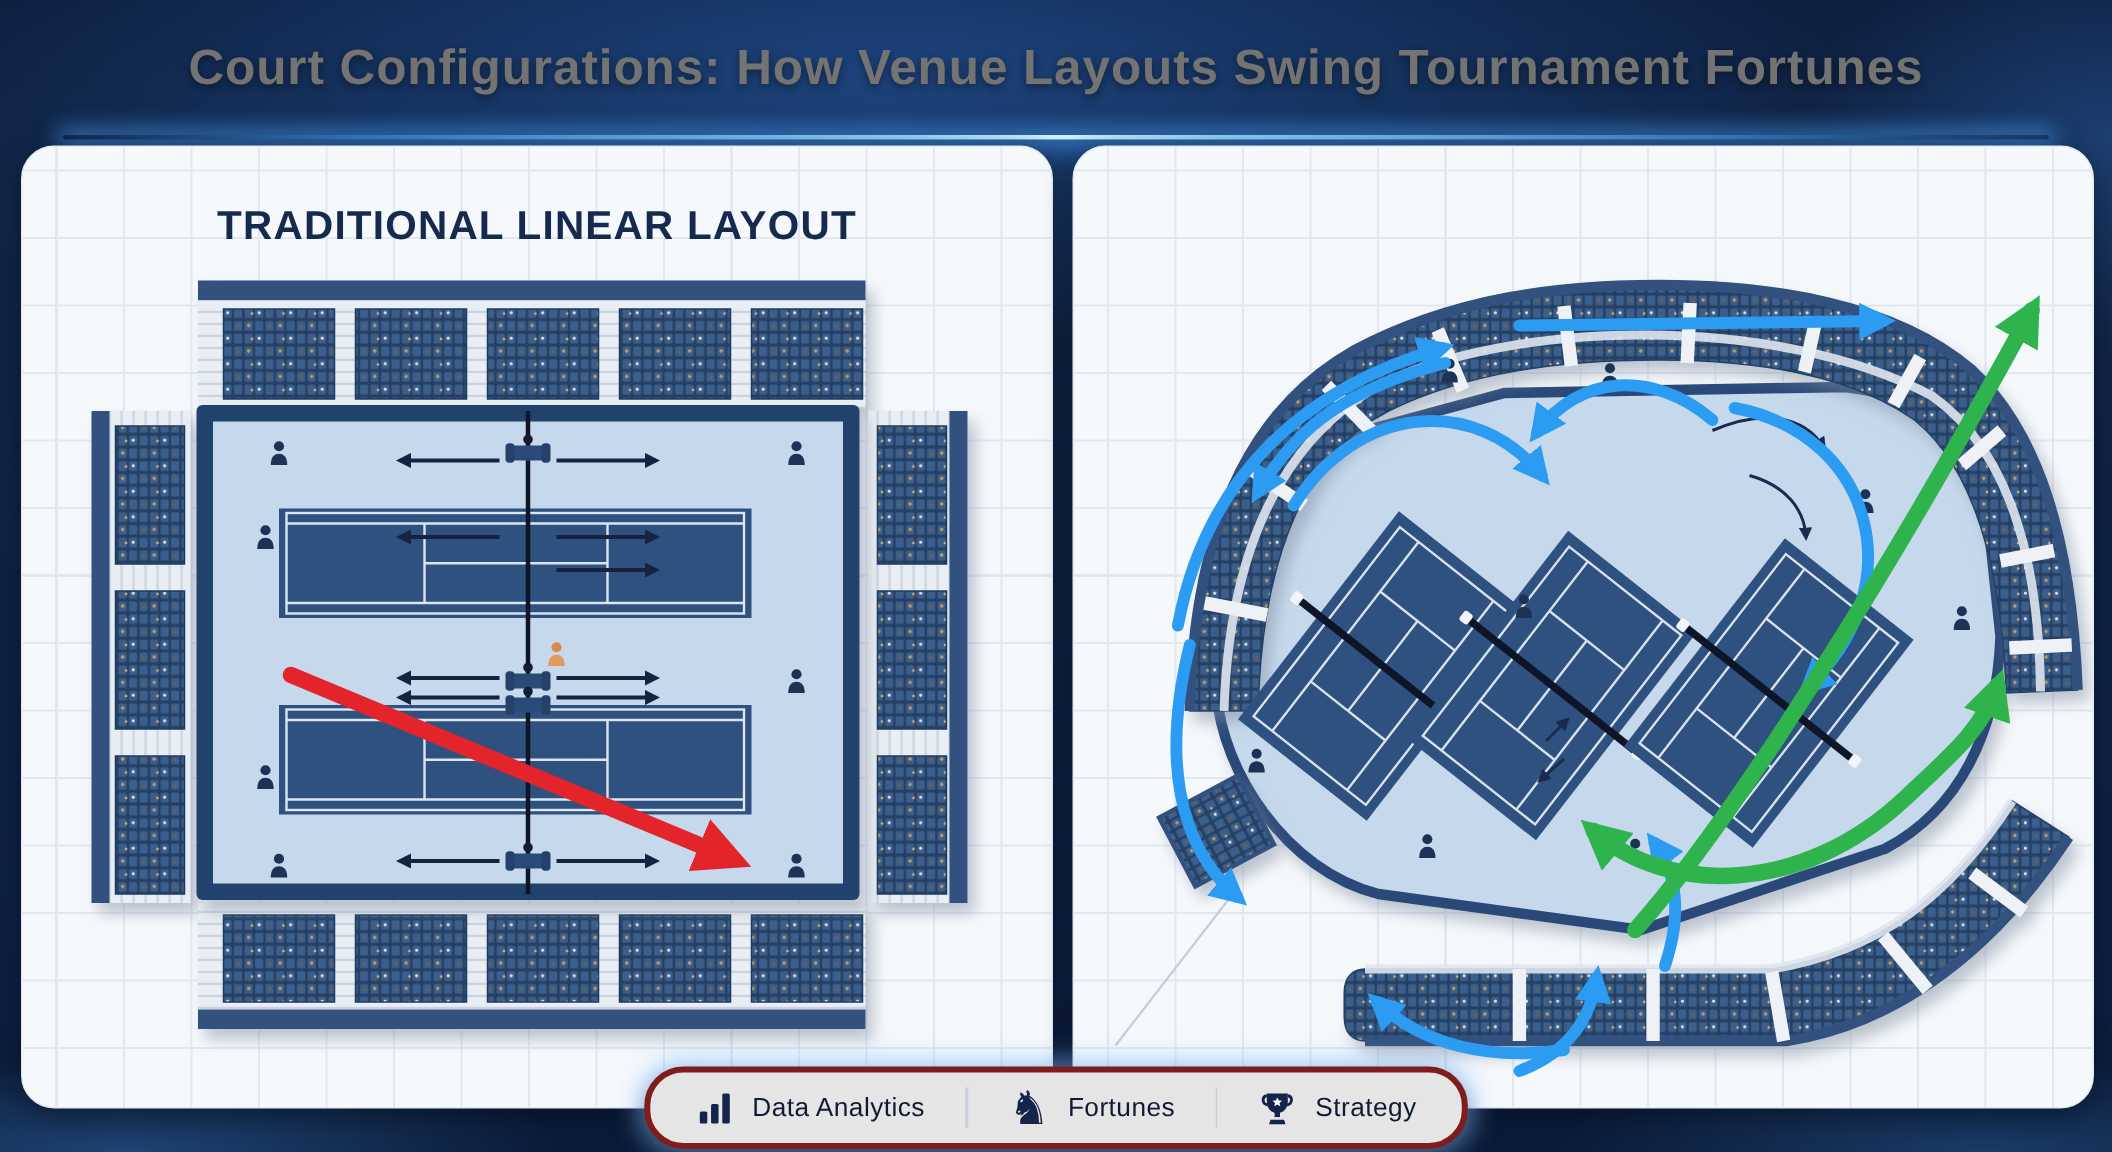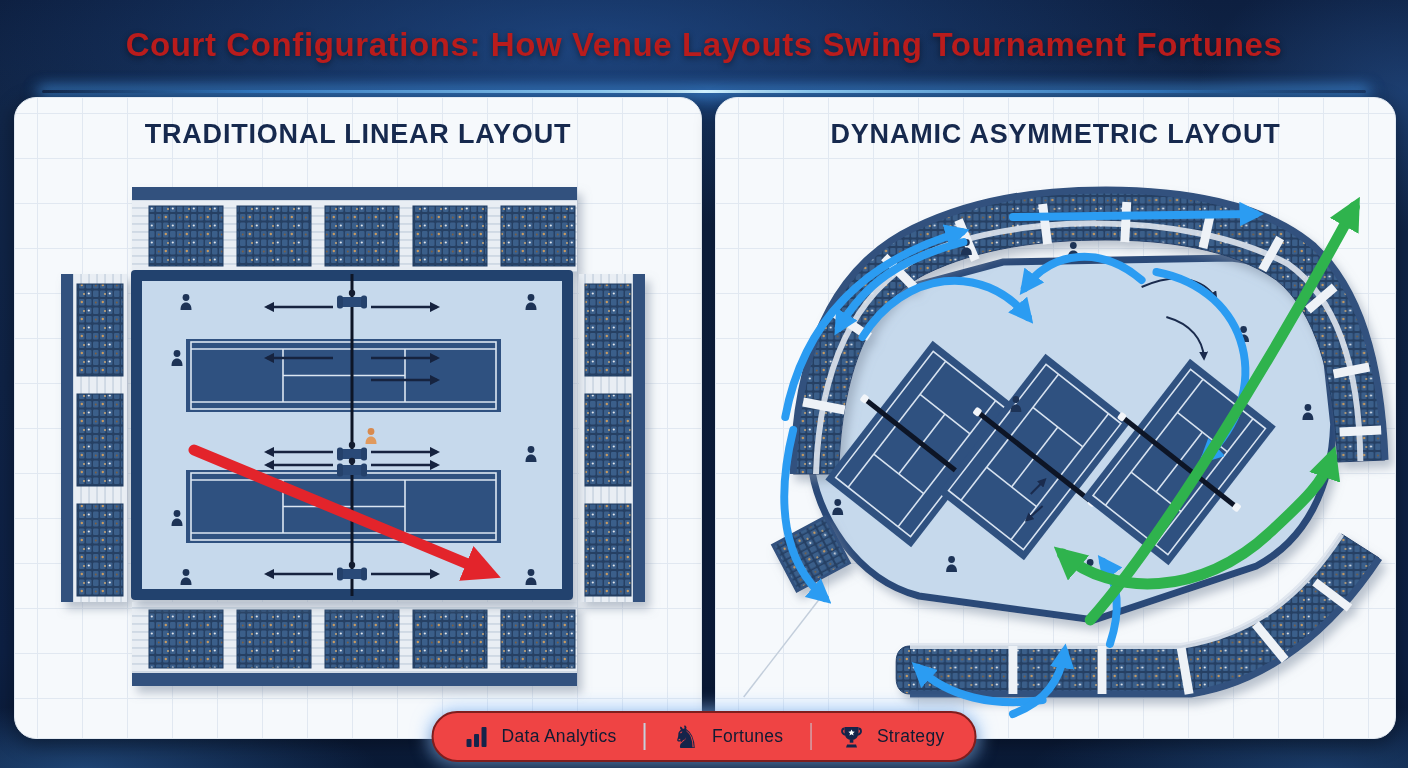--- a/index.html
+++ b/index.html
@@ -7,47 +7,47 @@
     width:1408px;height:768px;overflow:hidden;position:relative;
     font-family:"Liberation Sans",sans-serif;
     background:
       radial-gradient(420px 90px at 6% 100%, rgba(64,136,215,.38), rgba(0,0,0,0) 70%),
       radial-gradient(420px 90px at 94% 100%, rgba(64,136,215,.30), rgba(0,0,0,0) 70%),
       radial-gradient(300px 200px at 100% 12%, rgba(52,110,190,.35), rgba(0,0,0,0) 70%),
       radial-gradient(900px 260px at 42% 6%, rgba(40,94,170,.55), rgba(0,0,0,0) 70%),
       linear-gradient(180deg,#0d1f40 0%,#112648 14%,#0d2044 85%,#0a1a36 100%);
   }
   .header{position:absolute;top:0;left:0;width:100%;height:90px;display:flex;align-items:center;justify-content:center;}
-  .header h1{margin:0;color:#b91c1c;font-size:33px;font-weight:800;letter-spacing:.6px;text-shadow:0 2px 6px rgba(0,0,0,.45);}
+  .header h1{margin:0;color:#737373;font-size:33px;font-weight:800;letter-spacing:.6px;text-shadow:0 2px 6px rgba(0,0,0,.45);}
   .glow-line{position:absolute;top:88px;left:0;width:100%;height:8px;}
   .glow-line .core{
     position:absolute;left:3%;right:3%;top:2px;height:3px;border-radius:3px;
     background:linear-gradient(90deg,rgba(30,80,160,0) 0%,rgba(62,150,235,.75) 16%,rgba(150,215,255,.95) 42%,rgba(210,242,255,1) 50%,rgba(150,215,255,.95) 58%,rgba(62,150,235,.75) 84%,rgba(30,80,160,0) 100%);
     box-shadow:0 0 14px 4px rgba(80,170,255,.55), 0 6px 18px 6px rgba(50,130,220,.25);
   }
   .panel{
     position:absolute;top:97px;height:640px;border-radius:22px;border:1px solid #e3eaf2;
     box-shadow:0 5px 20px rgba(0,0,0,.38);
     background-color:#f6f9fc;
     background-image:
       linear-gradient(#e1e8f1 1px, transparent 1px),
       linear-gradient(90deg,#e1e8f1 1px, transparent 1px),
       linear-gradient(#ccd9e7 1px, transparent 1px),
       linear-gradient(90deg,#ccd9e7 1px, transparent 1px);
     background-size:45px 45px,45px 45px,225px 225px,225px 225px;
     background-position:22px 60px,22px 60px,22px 60px,22px 60px;
   }
   .panel-left{left:14px;width:686px;}
   .panel-right{left:715px;width:679px;}
-  .panel h2{margin:0;padding-top:21px;text-align:center;font-size:27px;font-weight:800;color:#16294e;letter-spacing:.8px;}
+  .panel h2{margin:16px;padding-top:21px;text-align:center;font-size:27px;font-weight:800;color:#16294e;letter-spacing:.8px;}
   svg.diagram{position:absolute;left:0;top:64px;width:100%;height:560px;display:block;}
   .legend{
     position:absolute;top:711px;left:50%;transform:translateX(-50%);
     height:47px;display:flex;align-items:center;gap:27px;padding:0 30px;
-    background:#ef4444;border:2px solid #7f1d1d;border-radius:26px;
+    background:#e5e5e5;border:4px solid #7f1d1d;border-radius:26px;
     box-shadow:0 0 16px 5px rgba(135,190,255,.55), 0 5px 12px rgba(0,0,0,.35);
     white-space:nowrap;
   }
   .legend-item{display:flex;align-items:center;gap:12px;}
   .legend-item .li-label{font-size:17.5px;font-weight:500;color:#101b33;letter-spacing:.3px;}
   .li-svg{width:26px;height:26px;display:block;}
   .li-svg .ink{fill:#15244a;}
   .li-svg .ink-line{stroke:#15244a;stroke-width:1.9;fill:none;}
   .knight{font-family:"DejaVu Sans",sans-serif;font-size:31px;line-height:26px;color:#15244a;}
   .legend-divider{width:1.5px;height:27px;background:#c6d0dc;}
@@ -202,21 +202,20 @@
         <use href="#PL" x="171" y="415"></use>
       <use href="#PL" x="516" y="415"></use>
       <use href="#PLo" x="356" y="274"></use>
     </g>
 
     <path d="M179,288 L472,410" stroke="#e3242b" stroke-width="11" fill="none" stroke-linecap="round" marker-end="url(#mRedL)"></path>
   </svg>
 </div>
 
 <div class="panel panel-right">
-  <h2>DYNAMIC ASYMMETRIC LAYOUT</h2>
   <svg class="diagram" viewBox="0 0 686 560" preserveAspectRatio="none">
     <defs>
       <pattern id="Rs" width="21" height="17" patternUnits="userSpaceOnUse">
         <rect width="21" height="17" fill="#253f63"></rect>
         <rect x="1" y="1" width="5.5" height="6.5" rx="1" fill="#3a5e8a"></rect>
         <rect x="8" y="1" width="5.5" height="6.5" rx="1" fill="#3a5e8a"></rect>
         <rect x="15" y="1" width="5.5" height="6.5" rx="1" fill="#3a5e8a"></rect>
         <rect x="1" y="9.5" width="5.5" height="6.5" rx="1" fill="#3a5e8a"></rect>
         <rect x="8" y="9.5" width="5.5" height="6.5" rx="1" fill="#3a5e8a"></rect>
         <rect x="15" y="9.5" width="5.5" height="6.5" rx="1" fill="#3a5e8a"></rect>

